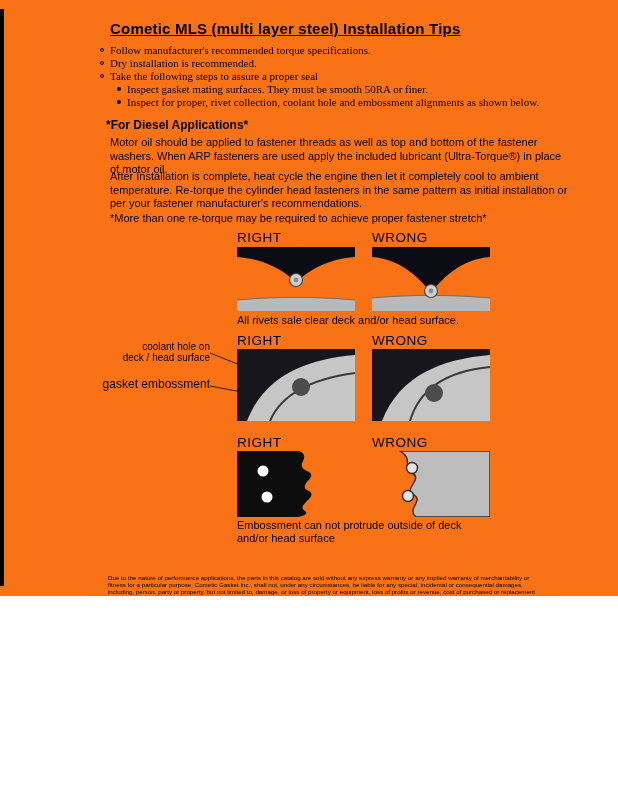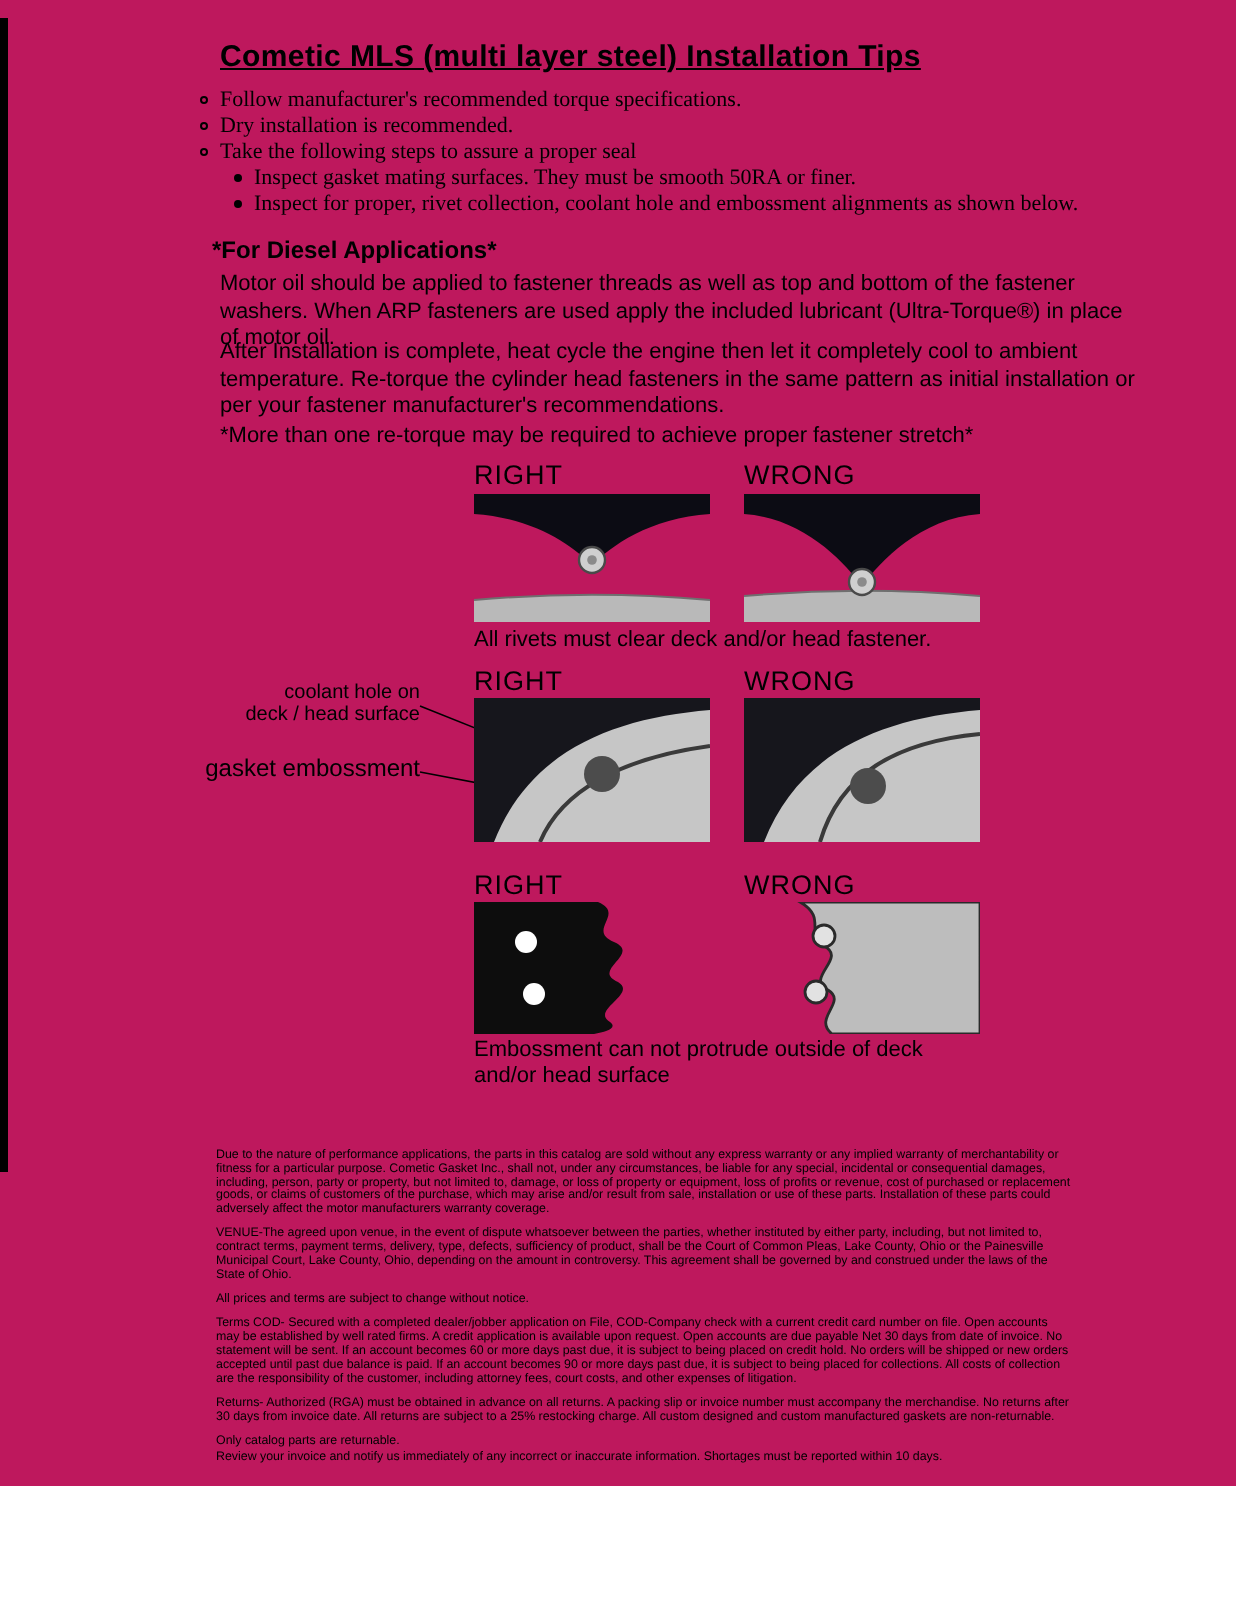--- a/index.html
+++ b/index.html
@@ -1,18 +1,18 @@
 <!DOCTYPE html>
 <html><head>
 <meta charset="utf-8">
 <style>
   * { margin:0; padding:0; box-sizing:border-box; }
   html,body { background:#ffffff; }
   .page {
-    position:relative; width:618px; height:743px; background:#be185d;
+    position:relative; width:618px; height:596px; background:#f97316;
     font-family:"Liberation Sans","DejaVu Sans",sans-serif; color:#000;
     overflow:hidden;
   }
   .left-rule { position:absolute; left:0; top:9px; width:4px; height:577px; background:#000; }
 
   .title {
     position:absolute; left:110px; top:20px;
     font-size:15px; font-weight:700; text-decoration:underline; letter-spacing:.2px;
   }
 
@@ -105,21 +105,21 @@
   </div>
   <div class="dg-img r1-img-wrong">
     <svg viewBox="0 0 118 64" width="118" height="64">
       <path d="M0,0 H118 V10 C88,12 68,34 59,46 C50,34 30,12 0,10 Z" fill="#0c0c14"></path>
       <path d="M0,51 C40,47.5 78,47.5 118,51 L118,64 L0,64 Z" fill="#b9b9b9"></path>
       <path d="M0,51 C40,47.5 78,47.5 118,51" fill="none" stroke="#6f6f6f" stroke-width="1"></path>
       <circle cx="59" cy="44" r="6.5" fill="#cfcfcf" stroke="#4a4a4a" stroke-width="1.2"></circle>
       <circle cx="59" cy="44" r="2.4" fill="#8a8a8a"></circle>
     </svg>
   </div>
-  <div class="dg-caption r1-caption">All rivets must clear deck and/or head fastener.</div>
+  <div class="dg-caption r1-caption">All rivets sale clear deck and/or head surface.</div>
 
   <div class="dg-header r2-h-right">RIGHT</div>
   <div class="dg-header r2-h-wrong">WRONG</div>
 
   <div class="callout1">
     <span>coolant hole on</span>
     <span>deck / head surface</span>
   </div>
   <div class="callout2">gasket embossment</div>
   <svg class="callout-lines" viewBox="0 0 100 60">

